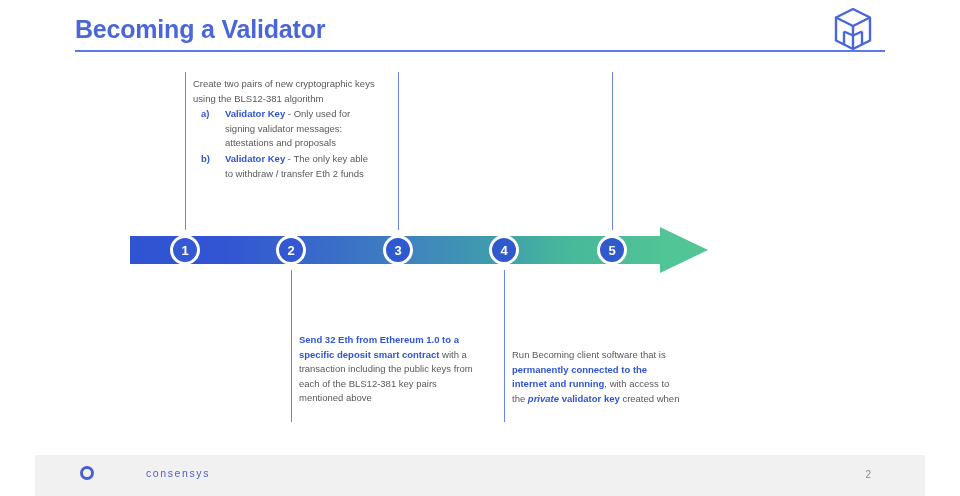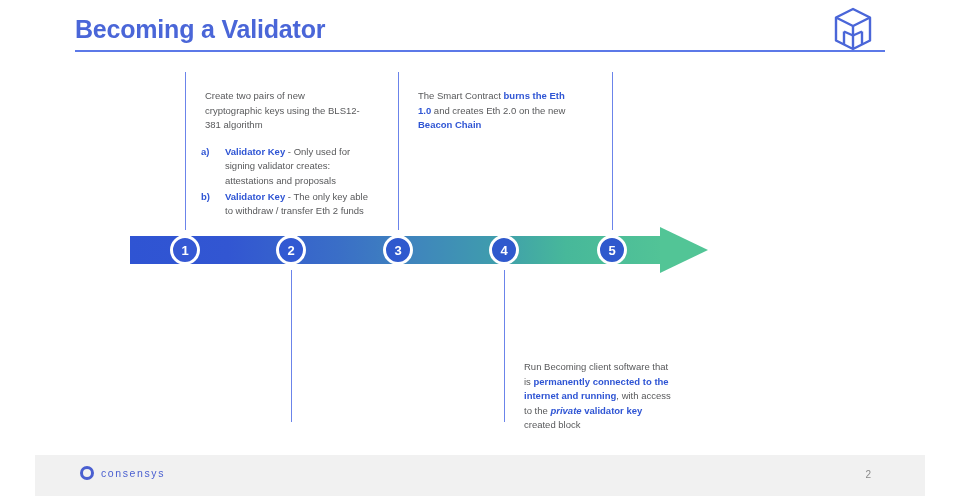--- a/index.html
+++ b/index.html
@@ -104,21 +104,21 @@
     background: #6b84ea;
   }
 
   
   .callout {
     position: absolute;
     font-size: 9.5px;
     line-height: 14.6px;
     color: #58595b;
   }
-  .callout p { margin: 12px; }
+  .callout p { margin: 0; }
   .hl { color: #2f55d4; font-weight: bold; }
   .hl-italic { color: #2f55d4; font-weight: bold; font-style: italic; }
 
   .sublist {
     margin: 0;
     padding: 0;
     list-style: none;
   }
   .sublist li {
     position: relative;
@@ -155,20 +155,21 @@
     height: 14px;
     border-radius: 50%;
     border: 3.5px solid #4a5fd0;
     box-sizing: border-box;
   }
   .footer-logo-text {
     font-size: 10.5px;
     letter-spacing: 1.6px;
     color: #4a5fd0;
     font-weight: normal;
+    margin-left: 45px;
   }
   .footer-page {
     position: absolute;
     right: 54px;
     top: 14px;
     font-size: 10px;
     color: #8a8a8a;
   }
 </style>
 </head>
@@ -217,36 +218,36 @@
   <div class="connector" style="left:398px; top:72px; height:158px;"></div>
   <div class="connector" style="left:612px; top:72px; height:158px;"></div>
 
   <div class="connector" style="left:291px; top:270px; height:152px;"></div>
   <div class="connector" style="left:504px; top:270px; height:152px;"></div>
 
   <div class="callout" style="left:193px; top:77px; width:182px;">
     <p>Create two pairs of new cryptographic keys using the BLS12-381 algorithm</p>
     <ul class="sublist">
       <li>
-        <span class="marker">a)</span><span class="hl">Validator Key</span><span> - Only used for signing validator creates: attestations and proposals</span>
+        <span class="marker">a)</span><span class="hl">Validator Key</span><span> - Only used for signing validator messages: attestations and proposals</span>
       </li>
       <li>
         <span class="marker">b)</span><span class="hl">Validator Key</span><span> - The only key able to withdraw / transfer Eth 2 funds</span>
       </li>
     </ul>
   </div>
 
-  <div class="callout" style="left:406px; top:77px; width:172px;">
-    <p><span>The Smart Contract </span><span class="hl">burns the Eth 1.0</span><span> and creates Eth 2.0 on the new </span><span class="hl">Beacon Chain</span></p>
-  </div>
-
-
+
+
+  <div class="callout" style="left:299px; top:333px; width:180px;">
+    <p><span class="hl">Send 32 Eth from Ethereum 1.0 to a specific deposit smart contract</span><span> with a transaction including the public keys from each of the BLS12-381 key pairs mentioned above</span></p>
+  </div>
 
   <div class="callout" style="left:512px; top:348px; width:172px;">
-    <p><span>Run Becoming client software that is </span><span class="hl">permanently connected to the internet and running</span><span>, with access to the </span><span class="hl-italic">private</span><span class="hl"> validator key</span><span> created block</span></p>
+    <p><span>Run Becoming client software that is </span><span class="hl">permanently connected to the internet and running</span><span>, with access to the </span><span class="hl-italic">private</span><span class="hl"> validator key</span><span> created when</span></p>
   </div>
 
 </div>
 
 <div class="footer-bar">
   <div class="footer-logo">
     <span class="footer-logo-mark"></span>
     <span class="footer-logo-text">consensys</span>
   </div>
   <div class="footer-page">2</div>

